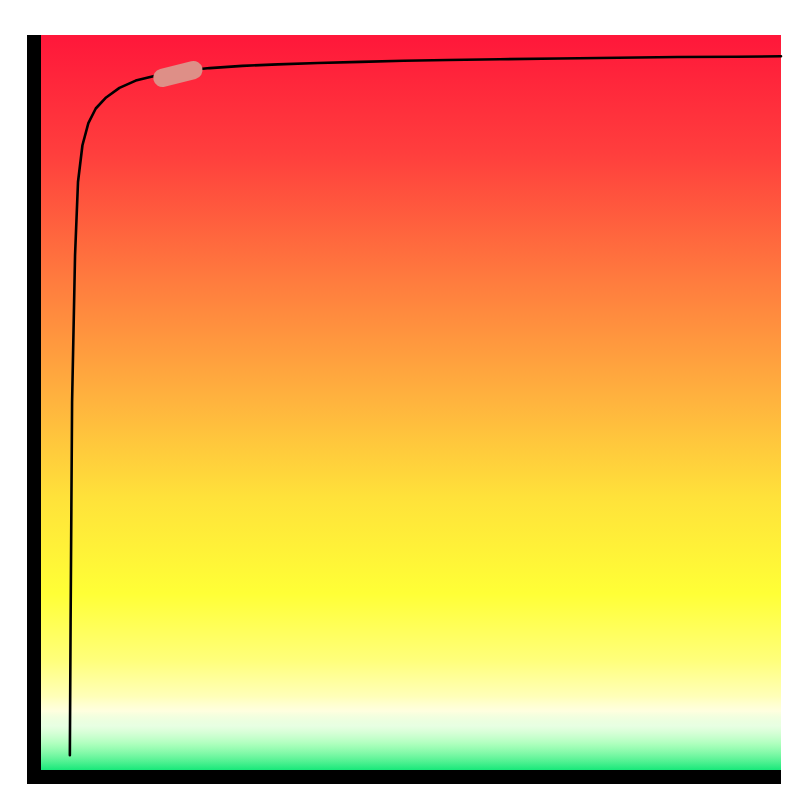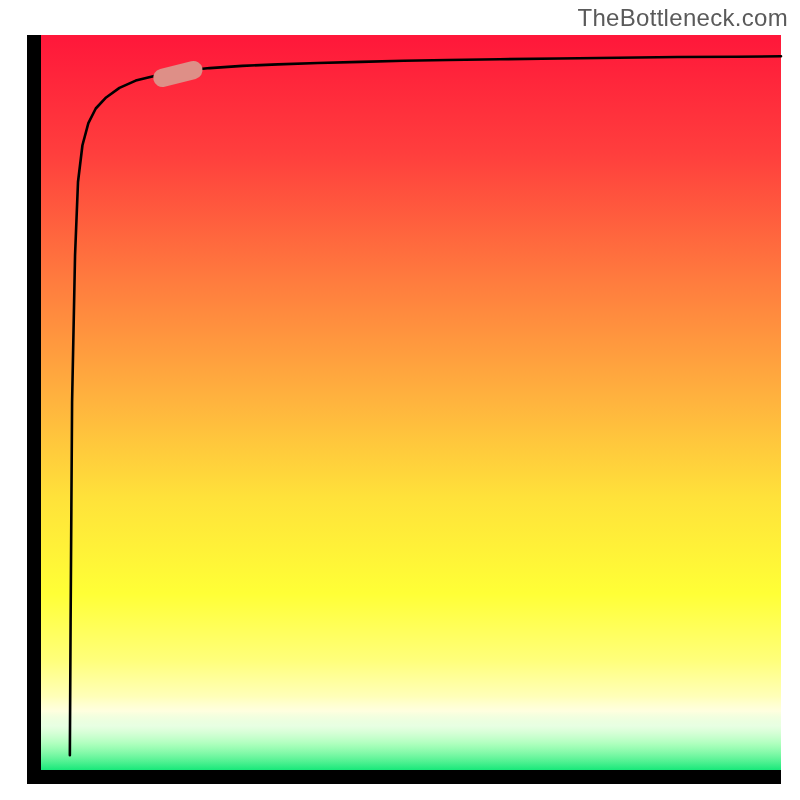--- a/index.html
+++ b/index.html
@@ -54,14 +54,13 @@
           <stop offset="100%" stop-color="#ffffff" stop-opacity="0"></stop>
         </linearGradient>
       </defs>
       <rect x="41" y="35" width="740" height="735" fill="url(#bg-grad)"></rect>
       <rect x="41" y="35" width="740" height="735" fill="url(#pale-grad)"></rect>
       <path d="M69.86 755.30 L70.60 623.00 L72.08 402.50 L75.04 255.50 L78.00 182.00 L82.44 145.25 L88.36 123.20 L95.76 108.50 L106.12 97.47 L119.44 87.92 L135.72 80.57 L156.44 75.43 L181.60 71.02 L209.72 68.08 L242.28 65.87 L277.80 64.40 L317.76 62.93 L360.68 61.83 L403.60 60.73 L448.00 59.99 L499.80 59.25 L559.00 58.52 L618.20 57.78 L677.40 57.05 L736.60 56.68 L781.00 56.32" fill="none" stroke="#000000" stroke-width="2.6" stroke-linecap="round" stroke-linejoin="round"></path>
       <rect x="152.74" y="64.77" width="50.32" height="18.38" rx="9.19" ry="9.19" fill="#de8f87" transform="rotate(-14 177.90 73.95)"></rect>
       <rect x="27" y="35" width="14" height="749" fill="#000000"></rect>
       <rect x="27" y="770" width="754" height="14" fill="#000000"></rect>
     </svg>
-  <div class="watermark">TheBottleneck.com</div>
 </div>
 
 </body></html>

